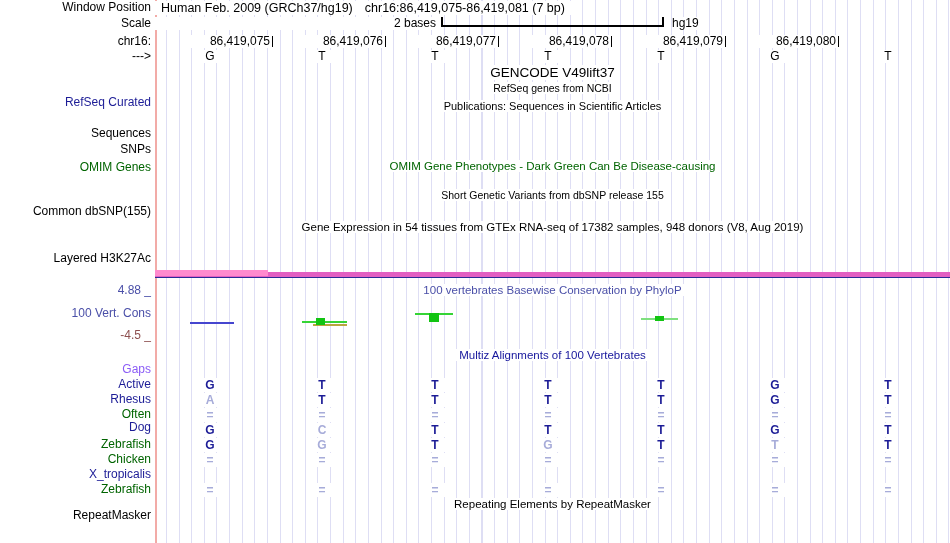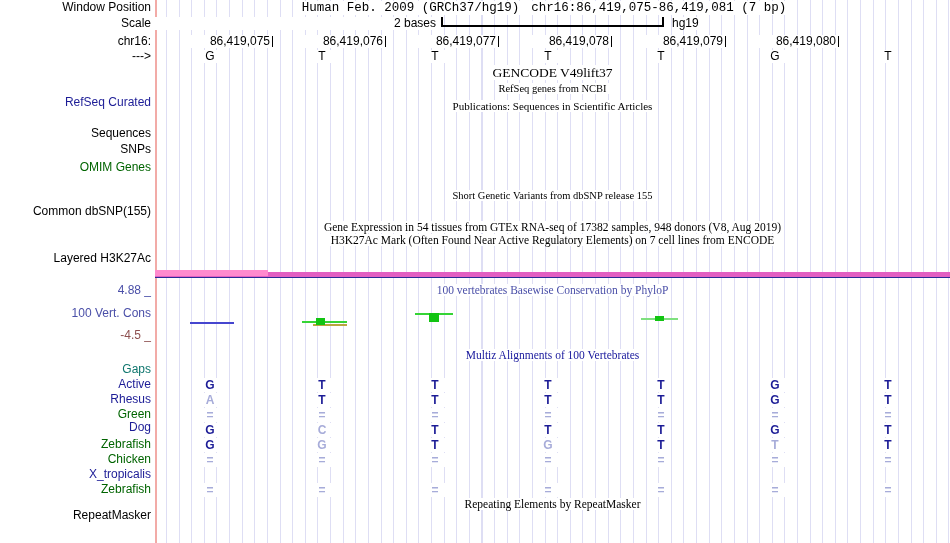--- a/index.html
+++ b/index.html
@@ -2,25 +2,25 @@
 <html><head>
 <meta charset="utf-8">
 <style>
   html,body{margin:0;padding:0;background:#fff;}
   .screen{position:relative;width:950px;height:543px;background:#fff;overflow:hidden;
           font-family:"Liberation Sans","DejaVu Sans",sans-serif;color:#000;}
   .grid{position:absolute;left:166px;top:0;width:784px;height:543px;
         background:repeating-linear-gradient(to right,#dedef4 0px,#dedef4 1px,transparent 1px,transparent 12.62px);}
   .salmon{position:absolute;left:155px;top:0;width:2px;height:543px;background:#f2aba7;}
   .lbl{position:absolute;left:0;width:151px;text-align:right;font-size:12px;line-height:13px;white-space:nowrap;}
-  .navy{color:#1c1c96}.green{color:#006400}.orange{color:#0f766e}
+  .navy{color:#1c1c96}.green{color:#006400}.orange{color:#8b5cf6}
   .slate{color:#4a4fa8}.maroon{color:#8e5050}.black{color:#000}
-  .ctitle{position:absolute;left:155px;width:795px;text-align:center;line-height:13px;font-family:Liberation Serif, serif;}
+  .ctitle{position:absolute;left:155px;width:795px;text-align:center;line-height:13px;}
   .ctitle span{background:#fff;padding:0 3px;}
-  .hdr{position:absolute;left:155px;top:1px;width:778px;text-align:center;font-size:12.5px;line-height:14px;font-family:Liberation Mono, monospace;}
+  .hdr{position:absolute;left:155px;top:1px;width:778px;font-size:12.5px;line-height:14px;}
   .hdr span{background:#fff;padding:0 6px;}
   .coord{position:absolute;width:84px;text-align:right;font-size:12px;top:35px;background:#fff;line-height:13px;}
   .ctick{position:absolute;top:36px;width:1px;height:11px;background:#000;}
   .base{position:absolute;top:50px;width:20px;text-align:center;font-size:12px;line-height:13px;background:#fff;}
   .rulerline{position:absolute;top:25px;height:1.5px;background:#000;}
   .rulertick{position:absolute;top:17px;width:1.5px;height:10px;background:#000;}
   .mz{position:absolute;width:20px;text-align:center;font-size:12px;font-weight:bold;
       line-height:14px;color:#1c1c96;background:#fff;}
   .mz[data-tone="l"]{color:#a7acd9;}
   .bar{position:absolute;}
@@ -68,26 +68,26 @@
   <div class="base" style="left:765px">G</div>
   <div class="base" style="left:878px">T</div>
 
   <div class="ctitle black" style="top:66px;font-size:13.5px"><span>GENCODE V49lift37</span></div>
   <div class="ctitle black" style="top:82px;font-size:10.5px"><span>RefSeq genes from NCBI</span></div>
   <div class="lbl navy" style="top:96px">RefSeq Curated</div>
   <div class="ctitle black" style="top:100px;font-size:11px"><span>Publications: Sequences in Scientific Articles</span></div>
   <div class="lbl black" style="top:127px">Sequences</div>
   <div class="lbl black" style="top:143px">SNPs</div>
 
+  <div class="ctitle green" style="top:160px;font-size:11.5px"><span>OMIM Gene Phenotypes - Dark Green Can Be Disease-causing</span></div>
   <div class="lbl green" style="top:161px">OMIM Genes</div>
   <div class="ctitle black" style="top:189px;font-size:10.5px"><span>Short Genetic Variants from dbSNP release 155</span></div>
   <div class="lbl black" style="top:205px">Common dbSNP(155)</div>
 
   <div class="ctitle black" style="top:221px;font-size:11.5px"><span>Gene Expression in 54 tissues from GTEx RNA-seq of 17382 samples, 948 donors (V8, Aug 2019)</span></div>
-  <div class="ctitle black" style="top:234px;font-size:11.5px"><span>H3K27Ac Mark (Often Found Near Active Regulatory Elements) on 7 cell lines from ENCODE</span></div>
   <div class="lbl black" style="top:252px">Layered H3K27Ac</div>
 
   <div class="bar" style="left:155px;top:272px;width:795px;height:4.5px;background:#e25fc2"></div>
   <div class="bar" style="left:155px;top:270px;width:113px;height:6px;background:#ff8ace"></div>
   <div class="bar" style="left:155px;top:276.5px;width:795px;height:1.5px;background:#2b2b96"></div>
 
   <div class="ctitle slate" style="top:284px;font-size:11.5px"><span>100 vertebrates Basewise Conservation by PhyloP</span></div>
   <div class="lbl slate" style="top:284px">4.88 _</div>
   <div class="lbl slate" style="top:307px">100 Vert. Cons</div>
   <div class="lbl maroon" style="top:329px">-4.5 _</div>
@@ -99,21 +99,21 @@
   <div class="bar" style="left:415px;top:313px;width:38px;height:2px;background:#35d435"></div>
   <div class="bar" style="left:429px;top:313px;width:10px;height:9px;background:#12c412"></div>
   <div class="bar" style="left:641px;top:318px;width:37px;height:1.5px;background:#7fe07f"></div>
   <div class="bar" style="left:655px;top:316px;width:9px;height:5px;background:#12c412"></div>
 
   <div class="ctitle" style="top:349px;font-size:11.5px;color:#16169c"><span>Multiz Alignments of 100 Vertebrates</span></div>
 
   <div class="lbl orange" style="top:363px">Gaps</div>
   <div class="lbl navy" style="top:378px">Active</div>
   <div class="lbl navy" style="top:393px">Rhesus</div>
-  <div class="lbl green" style="top:408px">Green</div>
+  <div class="lbl green" style="top:408px">Often</div>
   <div class="lbl navy" style="top:421px">Dog</div>
   <div class="lbl green" style="top:438px">Zebrafish</div>
   <div class="lbl green" style="top:453px">Chicken</div>
   <div class="lbl navy" style="top:468px">X_tropicalis</div>
   <div class="lbl green" style="top:483px">Zebrafish</div>
 
   <span class="mz" style="left:200px;top:378px" data-tone="d">G</span>
   <span class="mz" style="left:312px;top:378px" data-tone="d">T</span>
   <span class="mz" style="left:425px;top:378px" data-tone="d">T</span>
   <span class="mz" style="left:538px;top:378px" data-tone="d">T</span>

